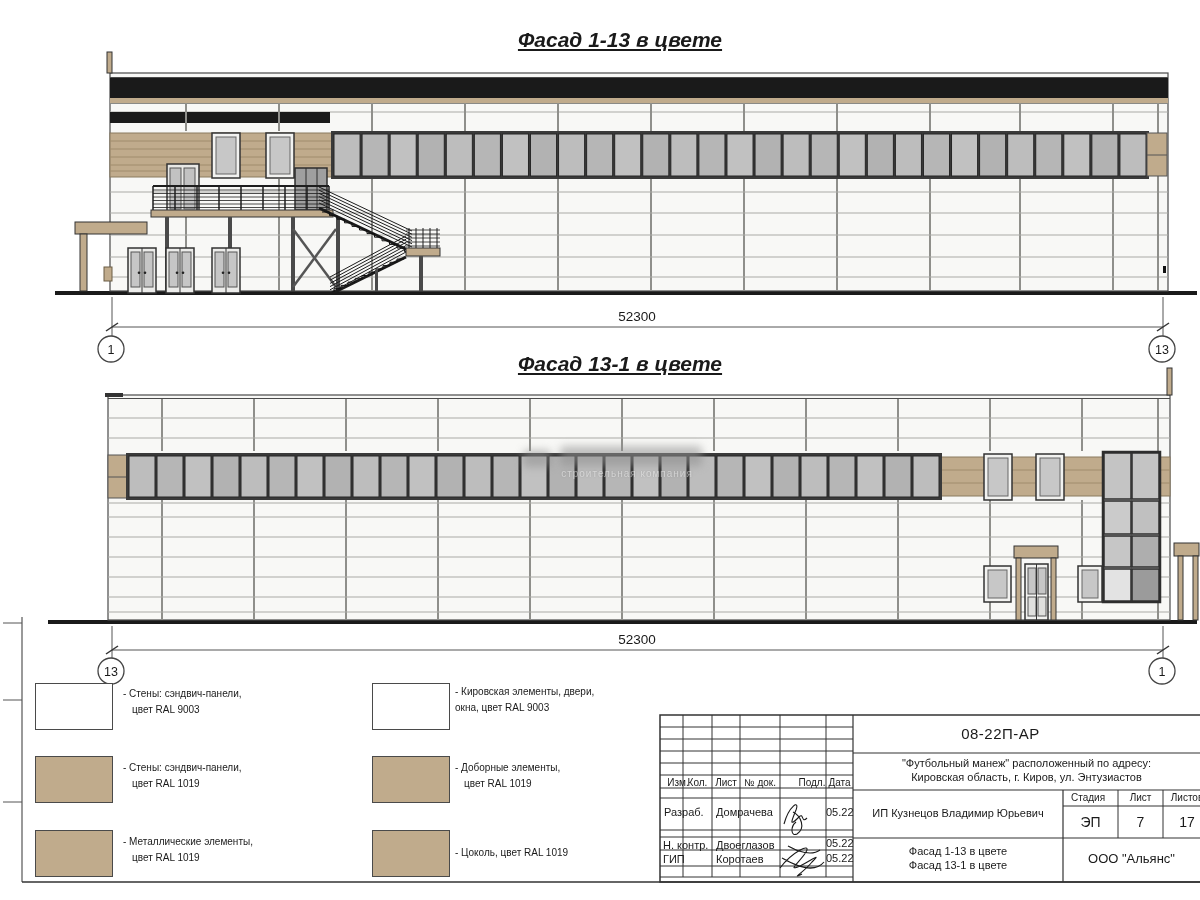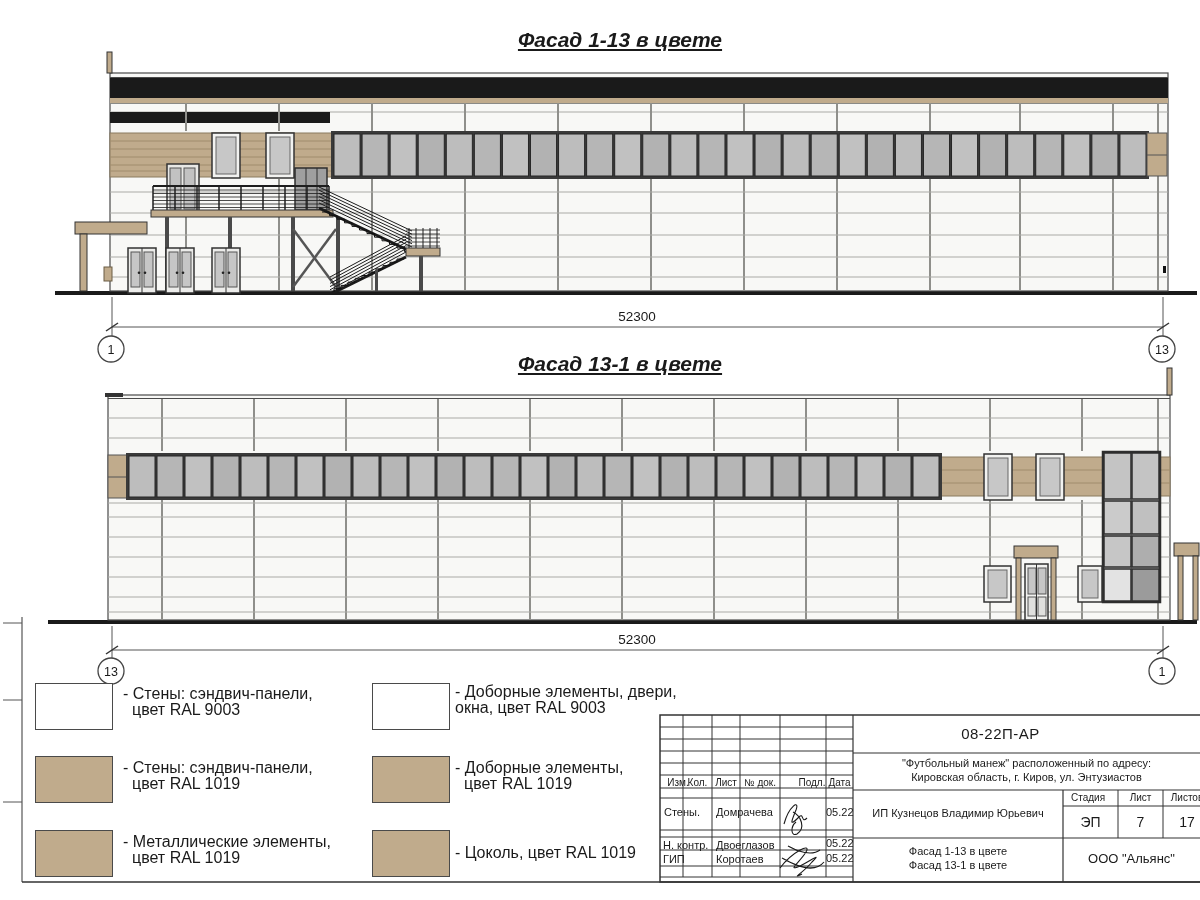--- a/index.html
+++ b/index.html
@@ -2,21 +2,21 @@
 <html><head>
 <meta charset="utf-8">
 <style>
   html,body{margin:0;padding:0;background:#e8e8e8;}
   #sheet{position:relative;width:1200px;height:900px;background:#ffffff;overflow:hidden;
          font-family:"Liberation Sans",sans-serif;color:#1a1a1a;}
   #draw{position:absolute;left:0;top:0;}
   .abs{position:absolute;}
   .ftitle{font-size:21px;font-style:italic;font-weight:bold;text-decoration:underline;
           text-align:center;white-space:nowrap;}
-  .leg-text{font-size:16px;line-height:15.5px;white-space:nowrap;}
+  .leg-text{font-size:10px;line-height:15.5px;white-space:nowrap;}
   .leg-text .ind{padding-left:9px;}
   .swatch{position:absolute;width:78px;height:47px;border:1.5px solid #4a4a4a;box-sizing:border-box;}
   .tb{font-size:11px;white-space:nowrap;}
   .tb-c{text-align:center;}
   .tb-head{font-size:10px;}
   .tb-big{font-size:15px;font-weight:normal;letter-spacing:.5px;}
   .tb-val{font-size:14px;}
   .tb-comp{font-size:13px;}
   .wm{position:absolute;left:520px;top:444px;width:200px;height:36px;opacity:.55;pointer-events:none;}
   .wm .blob{position:absolute;background:#8f8f8f;filter:blur(4px);border-radius:4px;}
@@ -353,20 +353,25 @@
         <line x1="1063" y1="806" x2="1202" y2="806" stroke="#333" stroke-width="1"></line>
         <path d="M784,824 C789,806 800,799 796,810 C792,820 788,828 799,817 C804,812 801,824 807,818 M793,812 C801,816 806,828 797,834 C791,837 790,827 796,822" fill="none" stroke="#1a1a1a" stroke-width="1.1"></path>
         <path d="M780,868 C792,852 812,842 806,852 C800,862 786,872 800,866 C812,860 822,852 812,862 C804,872 790,880 802,874 M782,858 C796,866 814,874 824,862 M788,846 C798,852 812,856 820,850" fill="none" stroke="#1a1a1a" stroke-width="1.1"></path>
       </g>
     </svg>
 
   <div class="abs ftitle" style="left:360px;top:28px;width:520px;">Фасад 1-13 в цвете</div>
 
   <div class="abs ftitle" style="left:360px;top:352px;width:520px;">Фасад 13-1 в цвете</div>
 
+  <div class="wm">
+    <div class="blob" style="left:3px;top:6px;width:28px;height:17px;"></div>
+    <div class="blob" style="left:40px;top:2px;width:142px;height:20px;"></div>
+    <div class="sub">строительная компания</div>
+  </div>
 
   <div>
     <div class="swatch" style="left: 35px; top: 683px; background: rgb(255, 255, 255);"></div>
     <div class="abs leg-text" style="left:123px;top:686px;">
       <div>- Стены: сэндвич-панели,</div>
       <div class="ind">цвет RAL 9003</div>
     </div>
 
     <div class="swatch" style="left: 35px; top: 756px; background: rgb(192, 171, 140);"></div>
     <div class="abs leg-text" style="left:123px;top:760px;">
@@ -375,21 +380,21 @@
     </div>
 
     <div class="swatch" style="left: 35px; top: 830px; background: rgb(192, 171, 140);"></div>
     <div class="abs leg-text" style="left:123px;top:834px;">
       <div>- Металлические элементы,</div>
       <div class="ind">цвет RAL 1019</div>
     </div>
 
     <div class="swatch" style="left: 372px; top: 683px; background: rgb(255, 255, 255);"></div>
     <div class="abs leg-text" style="left:455px;top:684px;">
-      <div>- Доборные элементы, двери,</div>
+      <div>- Кировская элементы, двери,</div>
       <div>окна, цвет RAL 9003</div>
     </div>
 
     <div class="swatch" style="left: 372px; top: 756px; background: rgb(192, 171, 140);"></div>
     <div class="abs leg-text" style="left:455px;top:760px;">
       <div>- Доборные элементы,</div>
       <div class="ind">цвет RAL 1019</div>
     </div>
 
     <div class="swatch" style="left: 372px; top: 830px; background: rgb(192, 171, 140);"></div>
@@ -399,21 +404,21 @@
   </div>
 
   <div>
     <div class="abs tb tb-head tb-c" style="left:660px;top:777px;width:36px;">Изм.</div>
     <div class="abs tb tb-head tb-c" style="left:683px;top:777px;width:29px;">Кол.</div>
     <div class="abs tb tb-head tb-c" style="left:712px;top:777px;width:28px;">Лист</div>
     <div class="abs tb tb-head tb-c" style="left:740px;top:777px;width:40px;">№ док.</div>
     <div class="abs tb tb-head tb-c" style="left:780px;top:777px;width:64px;">Подл.</div>
     <div class="abs tb tb-head tb-c" style="left:826px;top:777px;width:27px;">Дата</div>
 
-    <div class="abs tb" style="left:664px;top:806px;">Стены.</div>
+    <div class="abs tb" style="left:664px;top:806px;">Разраб.</div>
     <div class="abs tb" style="left:716px;top:806px;">Домрачева</div>
     <div class="abs tb tb-c" style="left:826px;top:806px;width:27px;">05.22</div>
 
     <div class="abs tb" style="left:663px;top:839px;">Н. контр.</div>
     <div class="abs tb" style="left:716px;top:839px;">Двоеглазов</div>
     <div class="abs tb tb-c" style="left:826px;top:837px;width:27px;">05.22</div>
 
     <div class="abs tb" style="left:663px;top:853px;">ГИП</div>
     <div class="abs tb" style="left:716px;top:853px;">Коротаев</div>
     <div class="abs tb tb-c" style="left:826px;top:852px;width:27px;">05.22</div>

